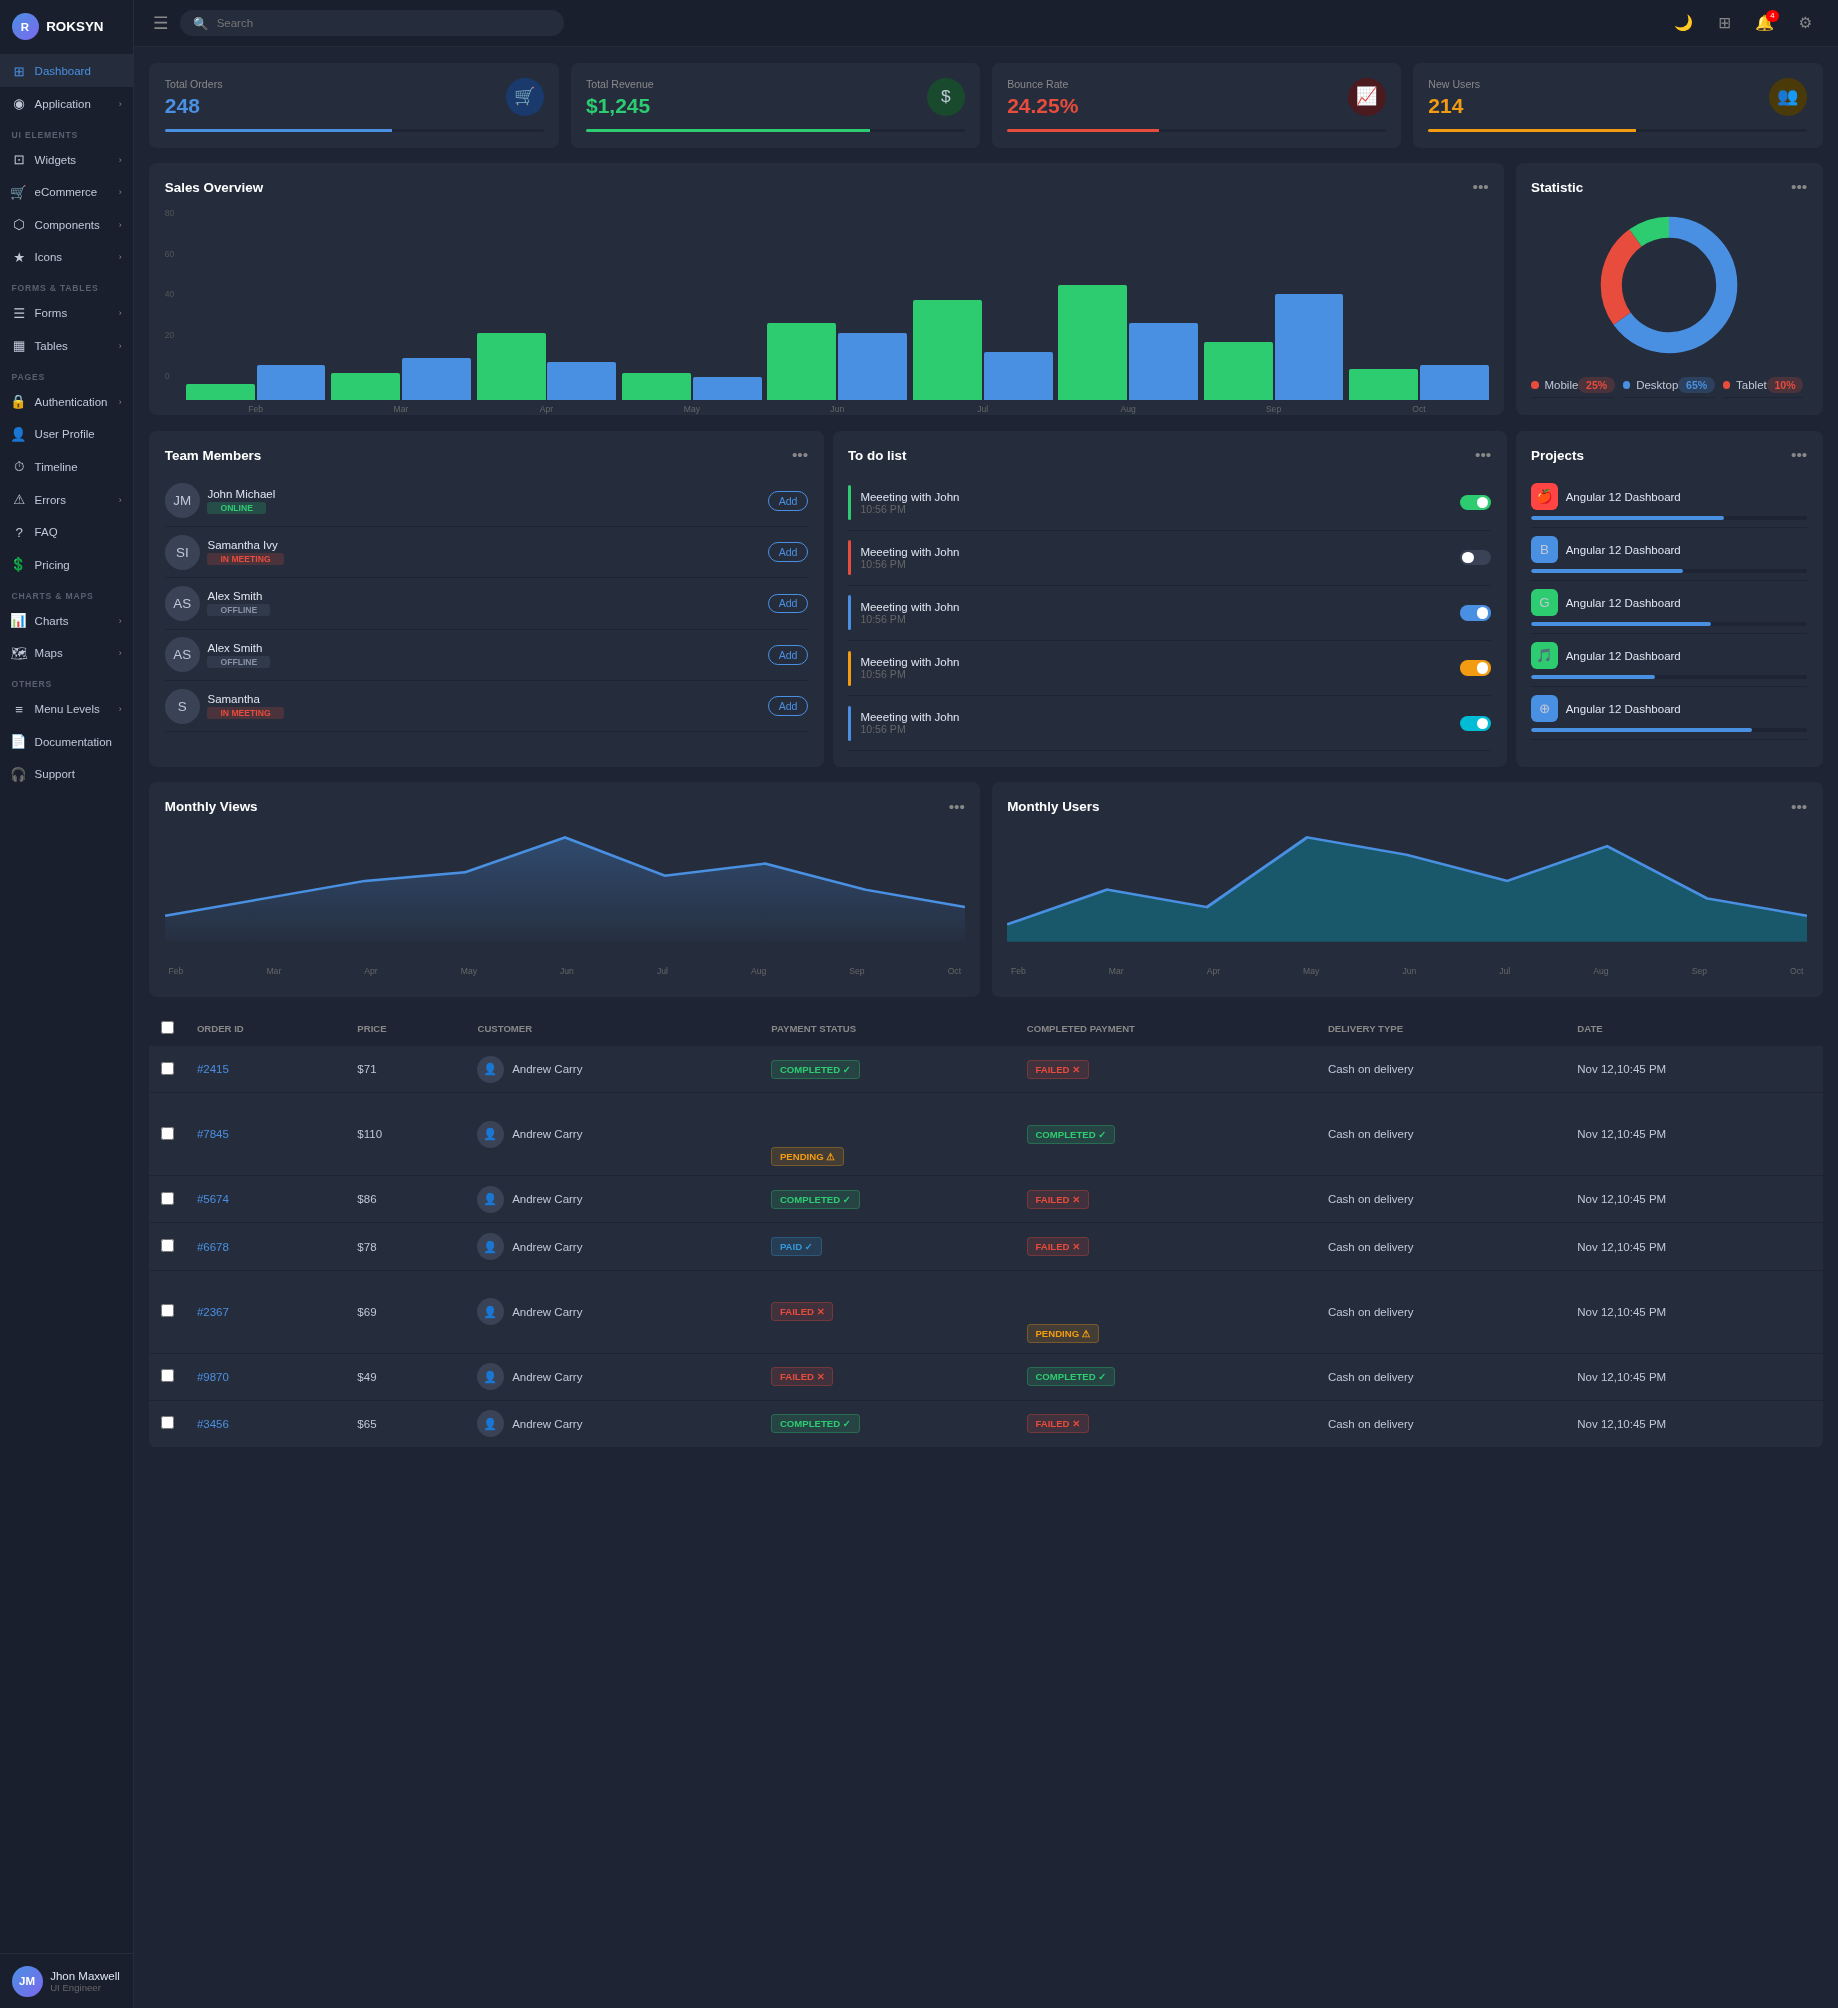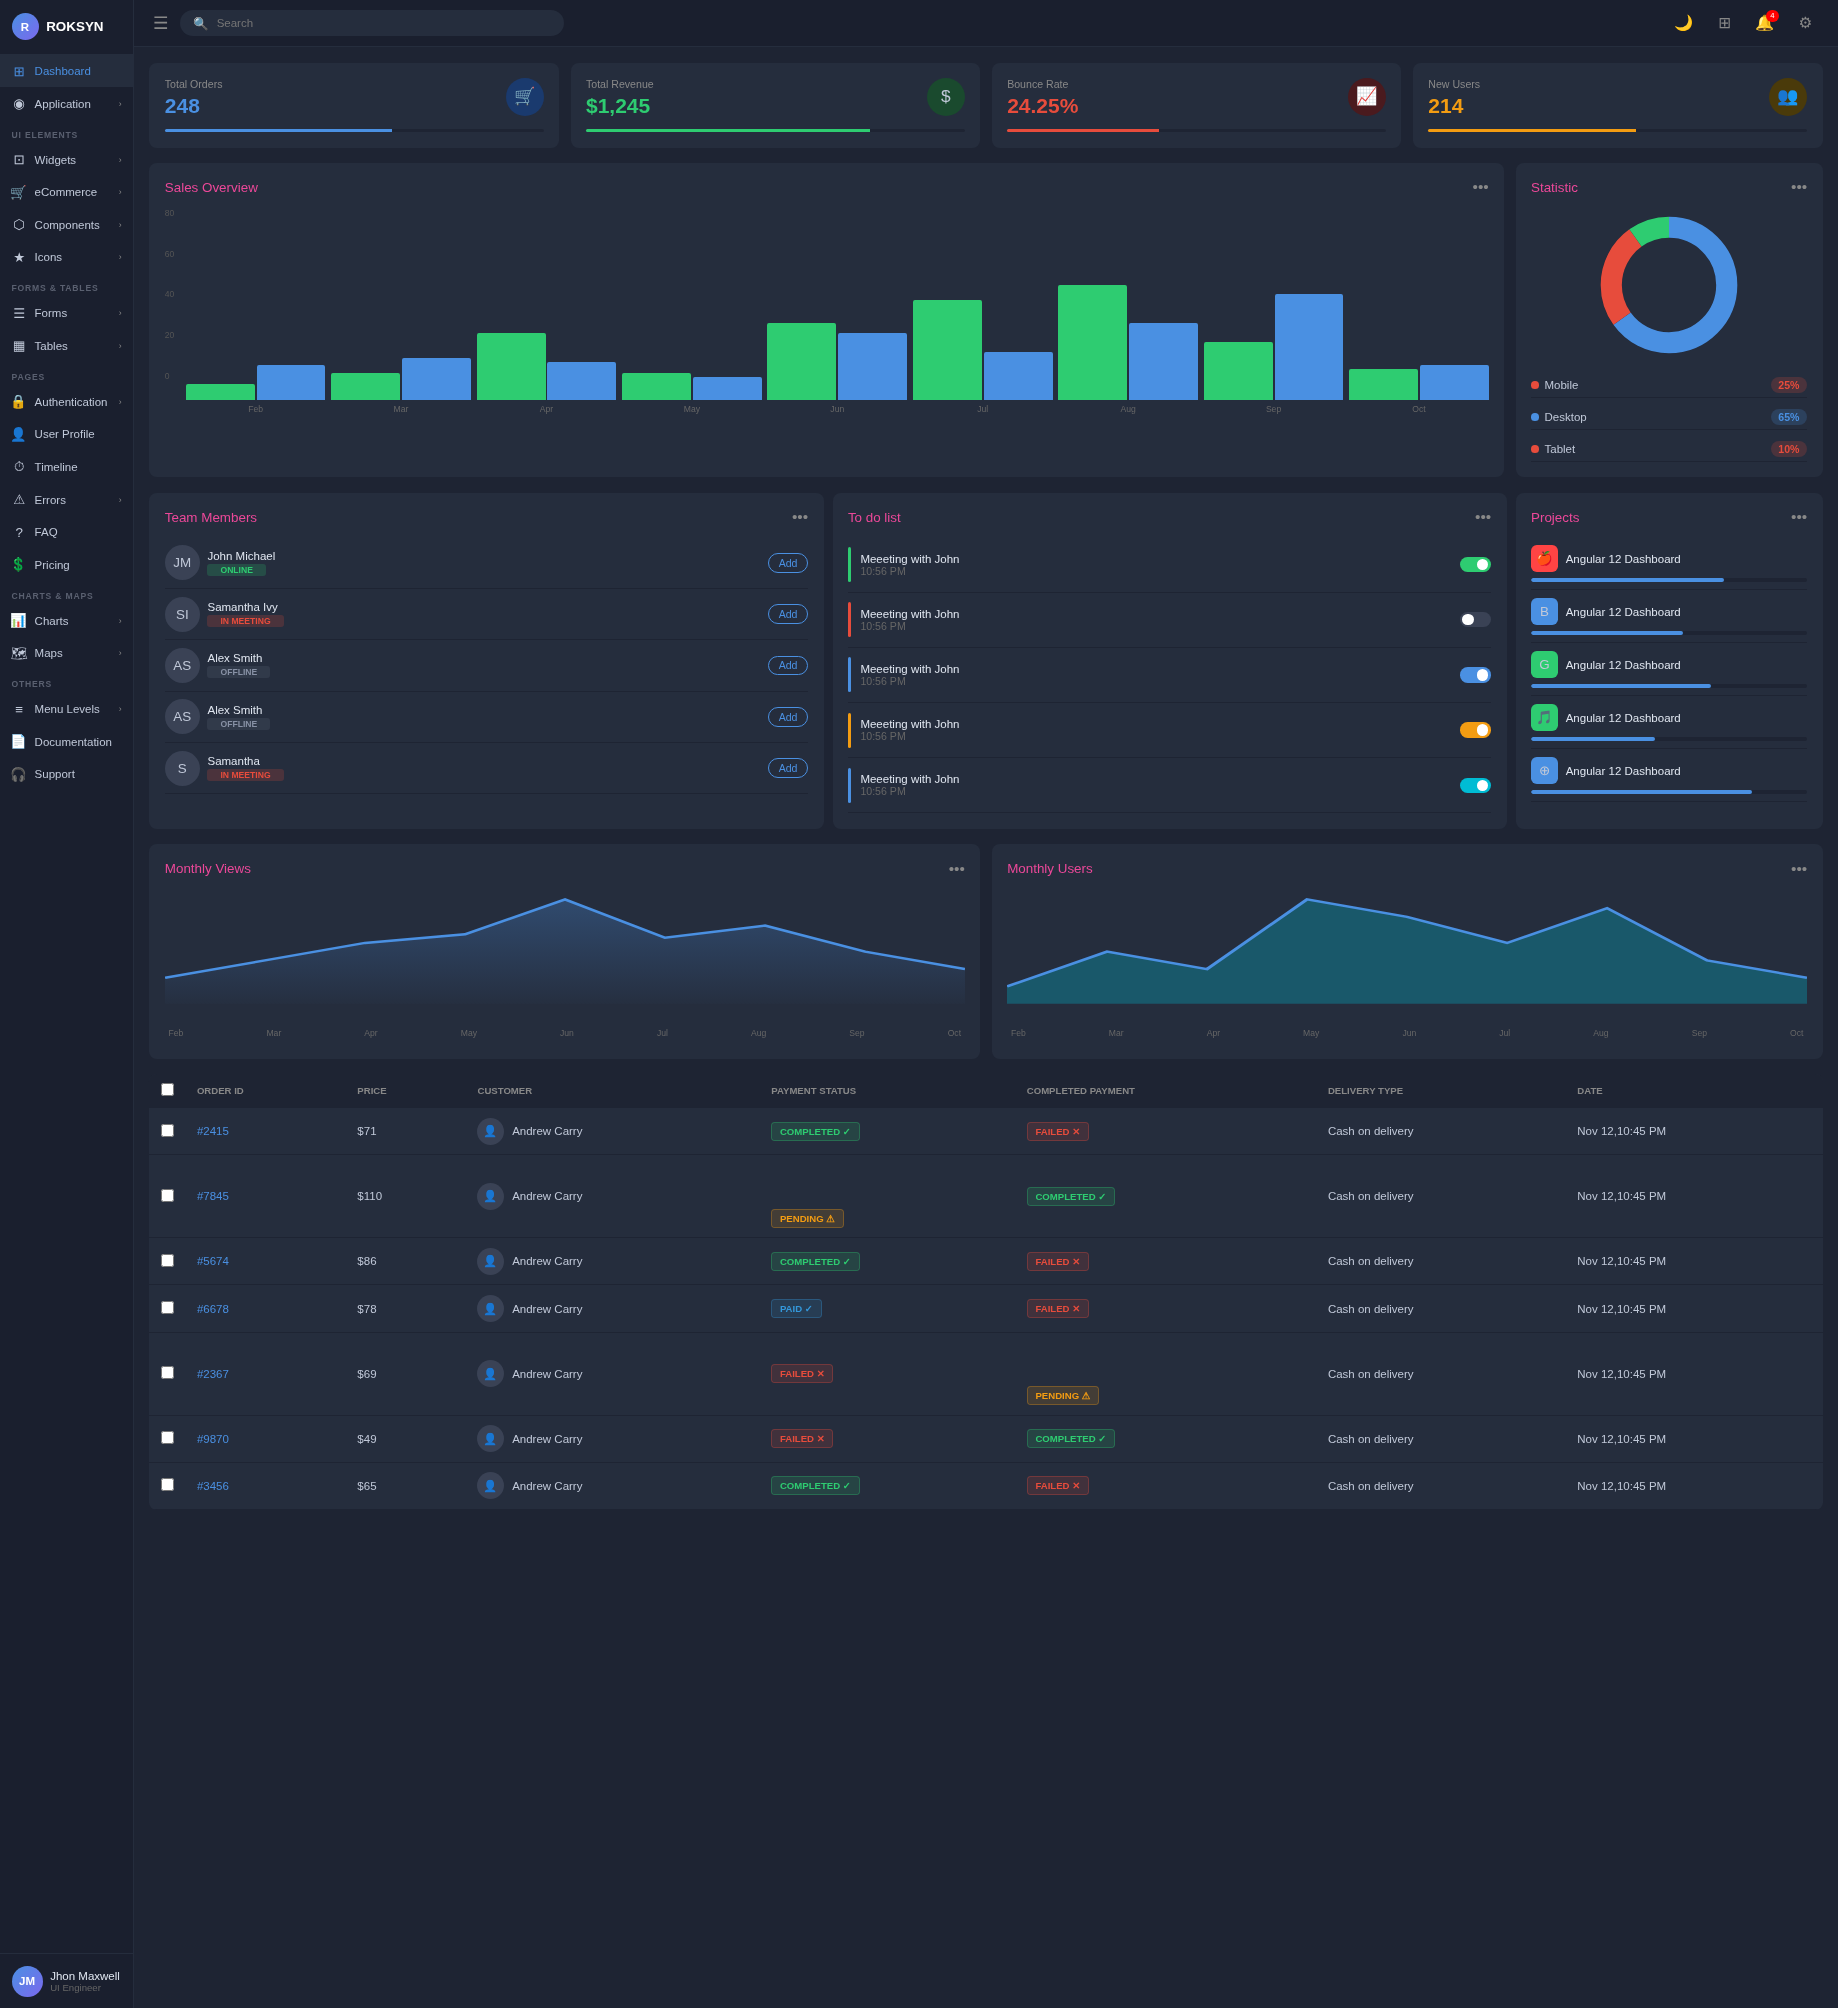--- a/index.html
+++ b/index.html
@@ -33,29 +33,29 @@
     .stat-card { background: #252d3d; border-radius: 7.7px; padding: 15.4px; position: relative; overflow: hidden; }
     .stat-label { font-size: 10.6px; color: #888; margin-bottom: 3.8px; }
     .stat-value { font-size: 21px; font-weight: 700; }
     .stat-icon { position: absolute; right: 15.4px; top: 15.4px; width: 38px; height: 38px; border-radius: 50%; display: flex; align-items: center; justify-content: center; font-size: 17.3px; }
     .stat-bar { height: 2.9px; margin-top: 11.5px; border-radius: 1.9px; }
 
     
     .charts-row { display: grid; grid-template-columns: 1fr 307px; gap: 11.5px; margin-bottom: 15.4px; }
     .card { background: #252d3d; border-radius: 7.7px; padding: 15.4px; }
     .card-header { display: flex; justify-content: space-between; align-items: center; margin-bottom: 11.5px; }
-    .card-title { font-size: 13.4px; font-weight: 400; color: #ec4899; }
+    .card-title { font-size: 13.4px; font-weight: 700; color: #ffffff; }
     .dots-menu { color: #888; cursor: pointer; font-size: 15.4px; }
     .bar-group { display: flex; gap: 1.9px; align-items: flex-end; flex: 1; }
     .bar { border-radius: 1.9px 1.9px 0 0; min-width: 7.7px; }
     .bar-label { flex: 1; text-align: center; font-size: 8.6px; color: #666; }
 
     
     .donut-container { display: flex; justify-content: center; margin-bottom: 11.5px; }
-    .stat-legend { display: flex; flex-direction: column; gap: 7.7px; }
+    .stat-legend { display: flex; flex-direction: row; gap: 7.7px; }
     .legend-item { display: flex; align-items: center; justify-content: space-between; padding: 3.8px 0; border-bottom: 1px solid #1e2433; }
     .legend-label { display: flex; align-items: center; gap: 5.8px; font-size: 11.5px; }
     .legend-dot { width: 7.7px; height: 7.7px; border-radius: 50%; }
     .legend-pct { font-size: 10.6px; font-weight: 600; padding: 1.9px 7.7px; border-radius: 9.6px; }
 
     
     .middle-row { display: grid; grid-template-columns: 1fr 1fr 307px; gap: 9px; margin-bottom: 15.4px; }
 
     
     .member-row { display: flex; align-items: center; gap: 7.7px; padding: 7.7px 0; border-bottom: 1px solid #1e2433; }

